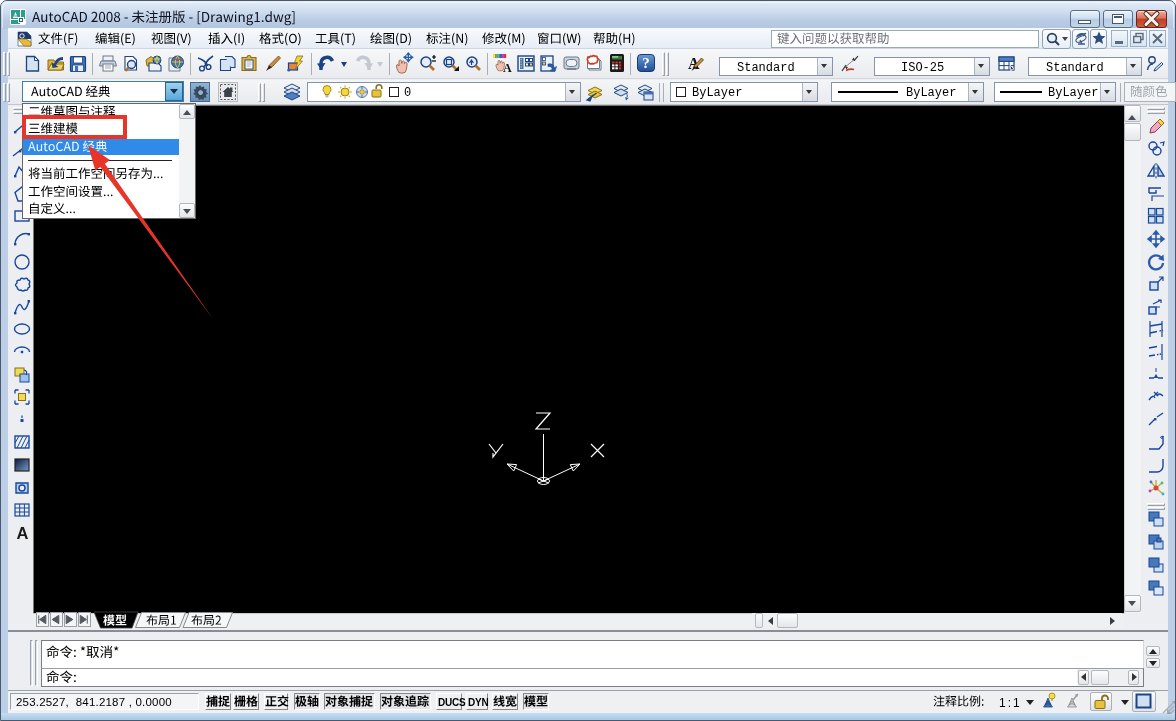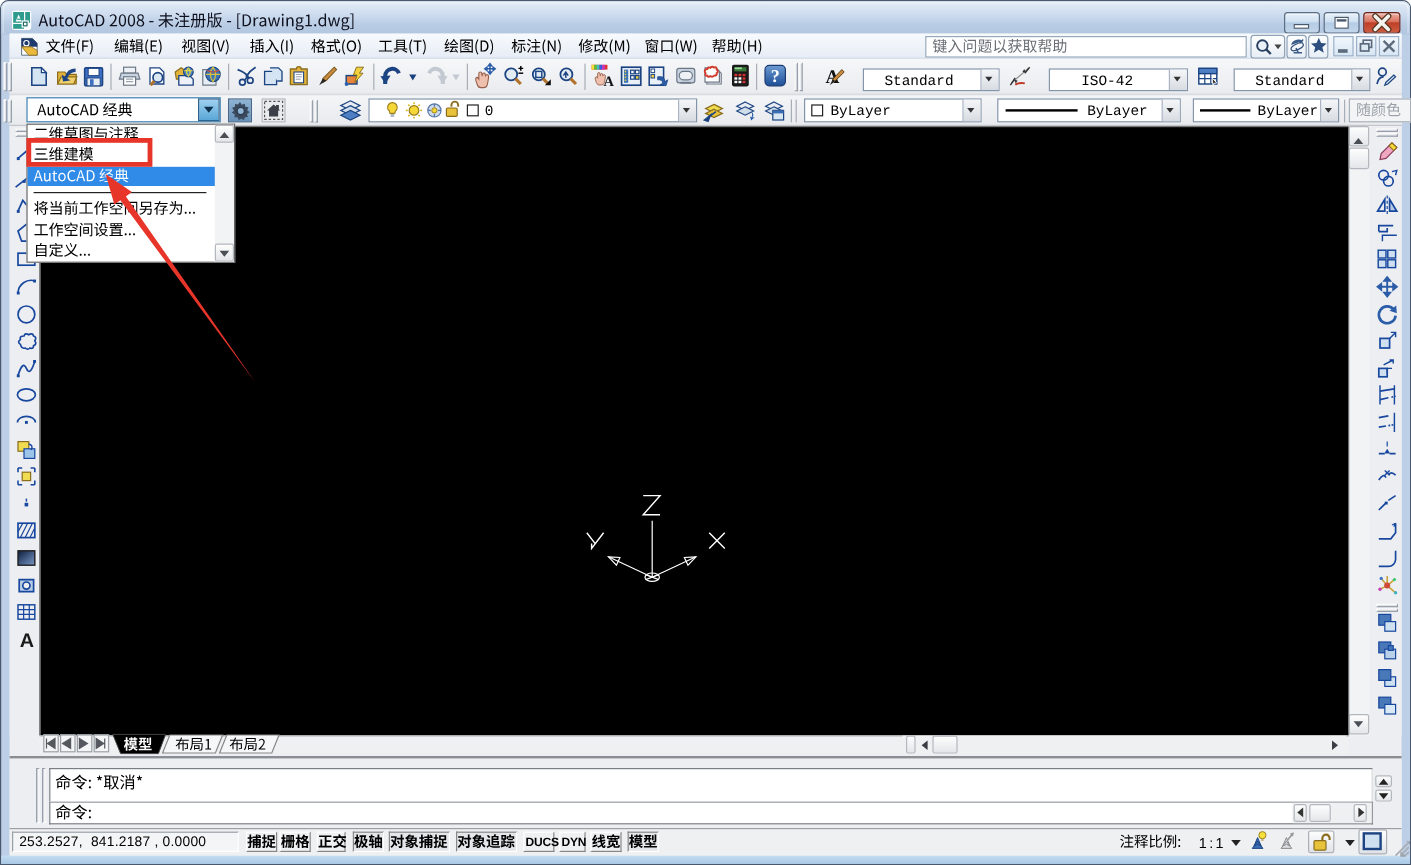--- a/index.html
+++ b/index.html
@@ -291,21 +291,21 @@
 <span class="mono abs" style="left:737px;top:61px;font-size:12px">Standard</span>
 <svg class="t" style="left:841px;top:55px" width="18" height="18" viewBox="0 0 18 18">
     <path d="M2 14 L16 2" stroke="#888" stroke-width="1"></path>
     <path d="M1 16 L5 10 M17 1 L13 6" stroke="#333" stroke-width="1.2"></path>
     <path d="M4 11.5 l3 0.5 -1.5 2.5z M14 5.5 l-3 -0.5 1.5 -2.5z" fill="#333"></path>
     <path d="M5 15.5 q4 -2 8 -1" stroke="#c03a2a" stroke-width="1.6" fill="none"></path>
   </svg>
 <div class="abs" style="left:874px;top:57px;width:116px;height:19px;background:#fff;border:1px solid #8494ab"></div>
 <div class="abs" style="left:974px;top:58px;width:15px;height:17px;background:linear-gradient(180deg,#f4f6f8,#d8dce2);border-left:1px solid #aab4c2"></div>
 <div class="abs" style="left:978px;top:64px;border-left:3.5px solid transparent;border-right:3.5px solid transparent;border-top:4.5px solid #333"></div>
-<span class="mono abs" style="left:901px;top:61px;font-size:12px">ISO-42</span>
+<span class="mono abs" style="left:901px;top:61px;font-size:12px">ISO-25</span>
 <svg class="t" style="left:998px;top:55px" width="18" height="18" viewBox="0 0 18 18">
     <rect x="1" y="2" width="15" height="13" fill="#fff" stroke="#1c4482" stroke-width="1.2"></rect>
     <path d="M1 6.3 h15 M1 10.6 h15 M6 2 v13 M11 2 v13" stroke="#1c4482" stroke-width="1"></path>
     <rect x="1" y="2" width="15" height="4.3" fill="#4e7fc3" stroke="#1c4482"></rect>
     <path d="M12 10 l4 4 -2.5 0.5 -0.5 2.5z" fill="#333" stroke="#fff" stroke-width="0.7"></path>
   </svg>
 <div class="abs" style="left:1028px;top:57px;width:114px;height:19px;background:#fff;border:1px solid #8494ab"></div>
 <div class="abs" style="left:1126px;top:58px;width:15px;height:17px;background:linear-gradient(180deg,#f4f6f8,#d8dce2);border-left:1px solid #aab4c2"></div>
 <div class="abs" style="left:1130px;top:64px;border-left:3.5px solid transparent;border-right:3.5px solid transparent;border-top:4.5px solid #333"></div>
 <span class="mono abs" style="left:1046px;top:61px;font-size:12px">Standard</span>

